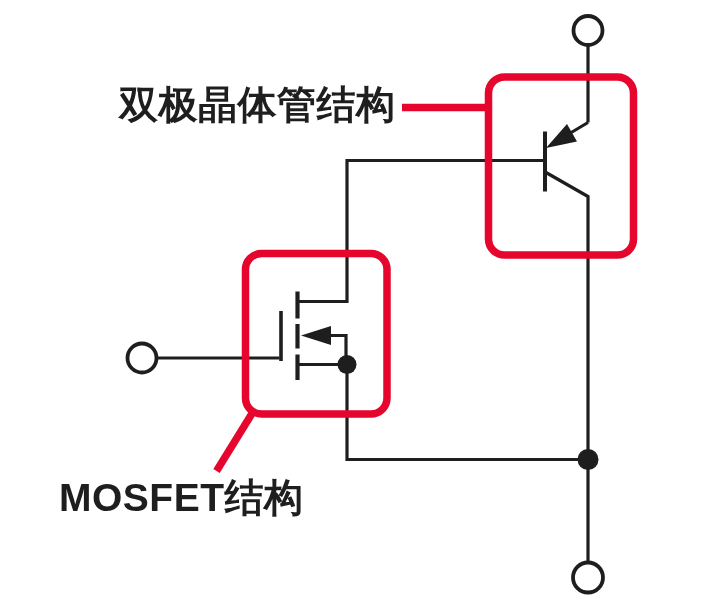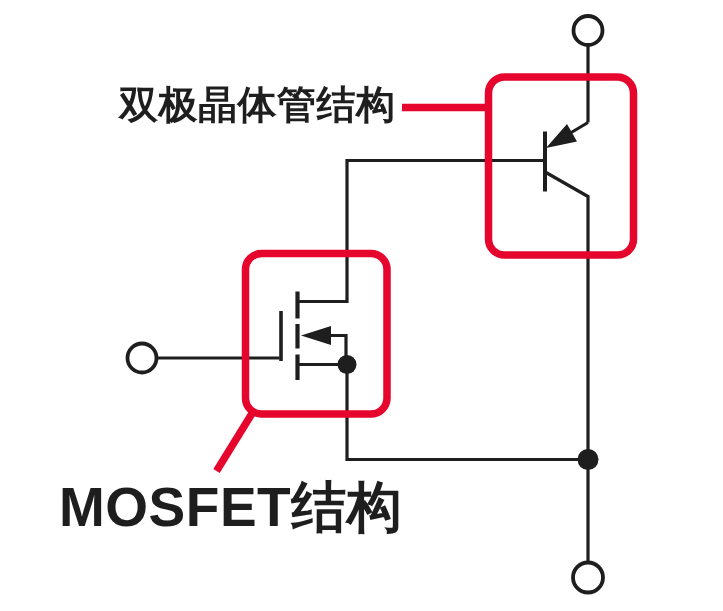--- a/index.html
+++ b/index.html
@@ -30,21 +30,21 @@
   .r-stroke { stroke: var(--accent-red); fill: none; }
   .diagram-label {
     position: absolute;
     color: var(--line-black);
     font-weight: 600;
     line-height: 1.1;
     white-space: nowrap;
     letter-spacing: 0.5px;
   }
   #label-bipolar { left: 119px; top: 84px;  font-size: 39px; }
-  #label-mosfet  { left: 59px;  top: 477px; font-size: 55px; }
+  #label-mosfet  { left: 59px;  top: 477px; font-size: 39px; }
 </style>
 </head>
 <body>
 
 <div class="stage">
 
   <svg class="circuit" viewBox="0 0 723 611">
 
     <g>
 

